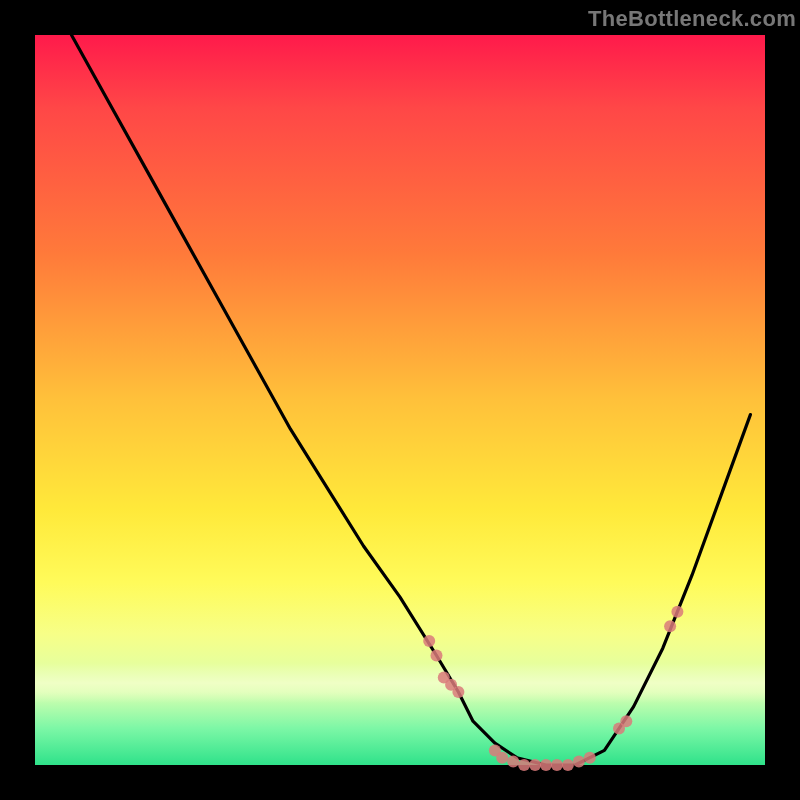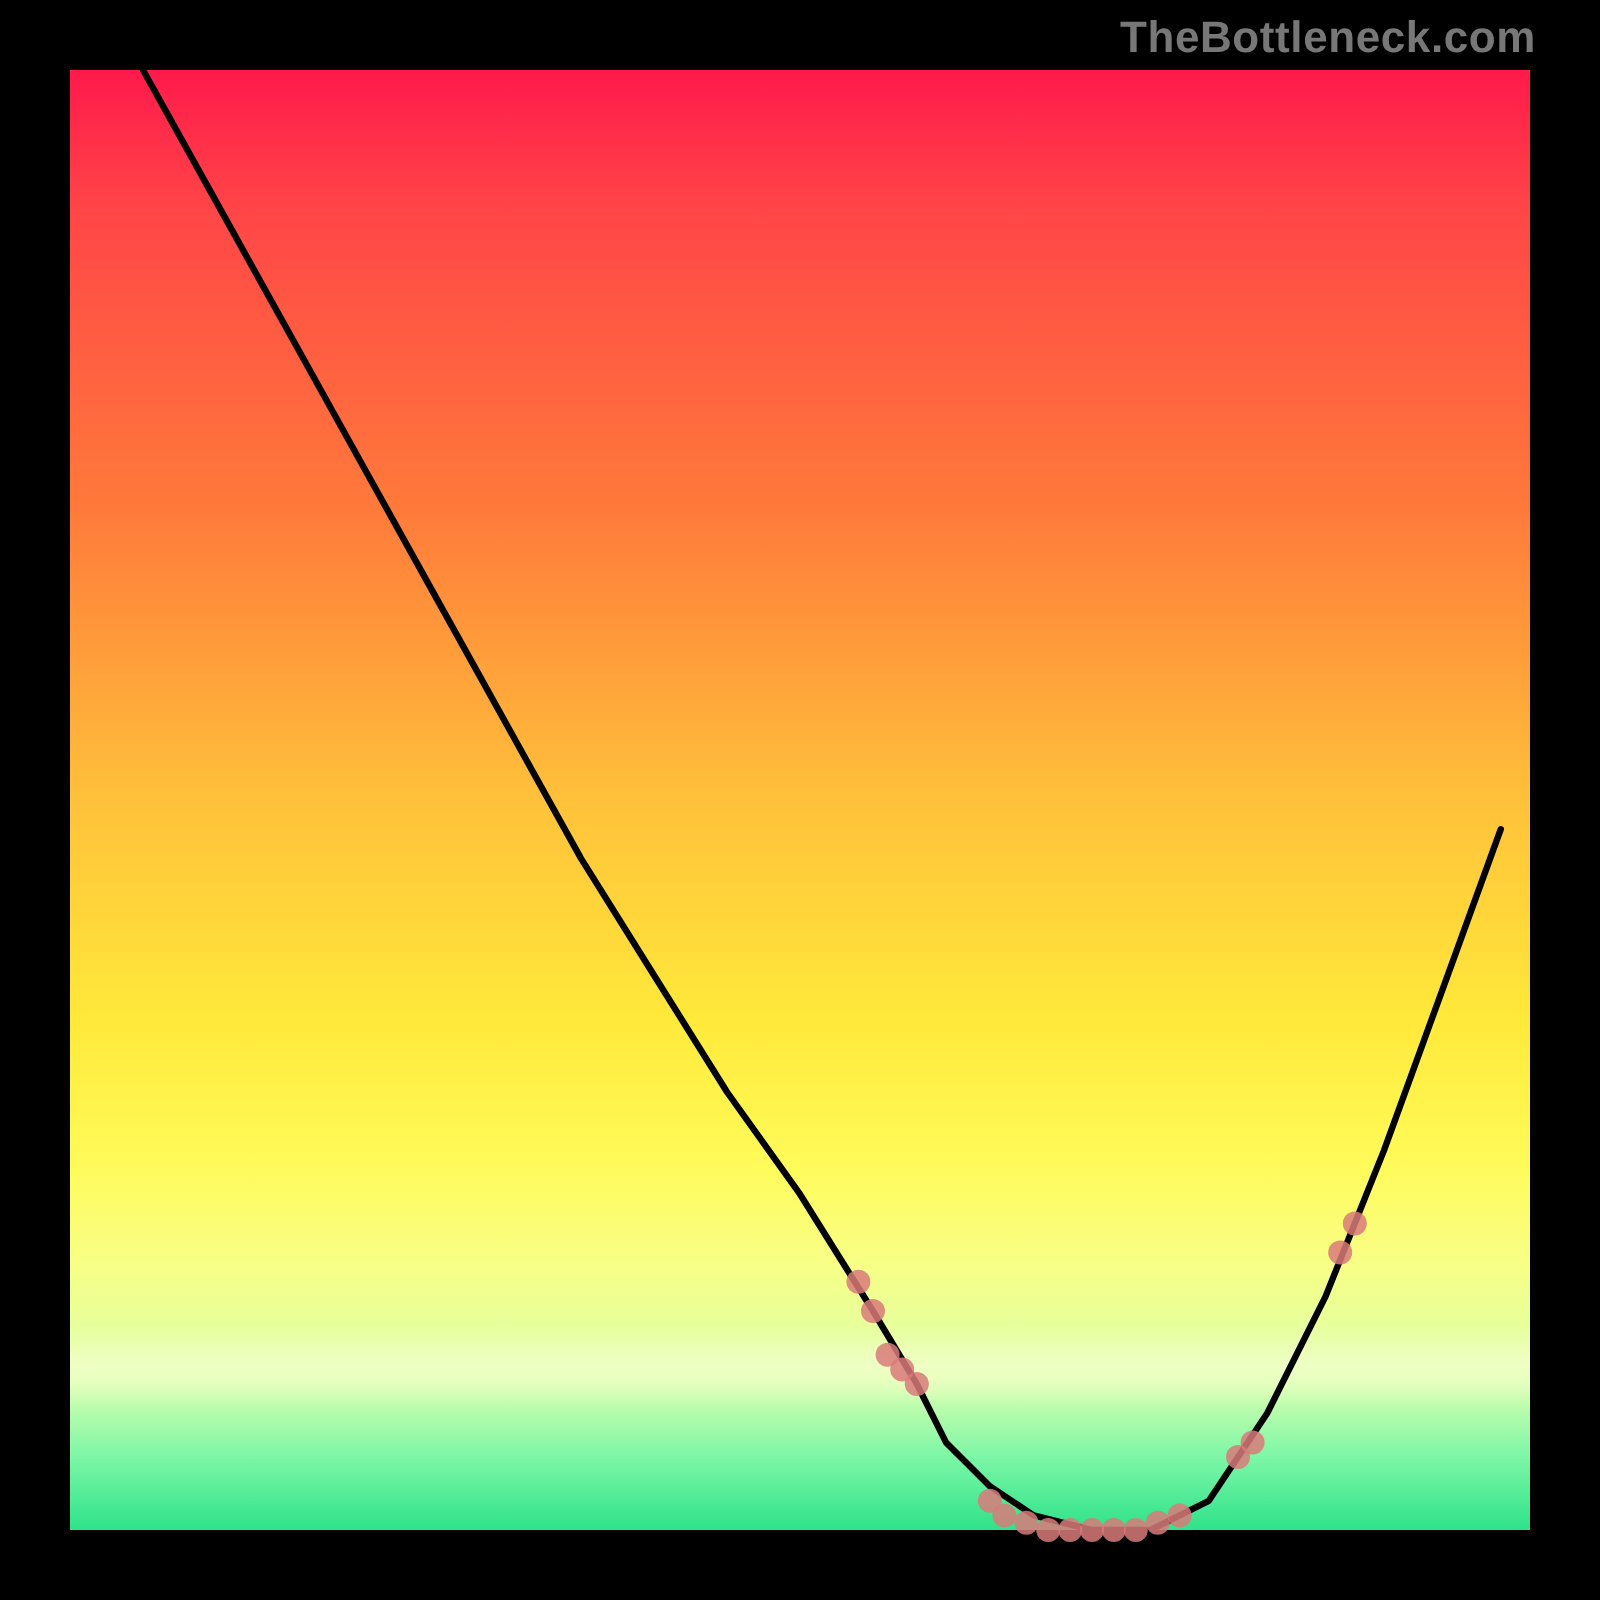--- a/index.html
+++ b/index.html
@@ -48,21 +48,21 @@
       to bottom,
       rgba(255,255,255,0) 0%,
       rgba(255,255,220,0.55) 50%,
       rgba(255,255,255,0) 100%
     );
     pointer-events: none;
   }
   .watermark {
     position: absolute;
     top: 6px;
-    right: 32px;
+    right: 4px;
     color: #777;
     font-size: 22px;
     font-weight: 600;
     letter-spacing: 0.3px;
     pointer-events: none;
   }
   svg.overlay {
     position: absolute;
     left: 0;
     top: 0;

